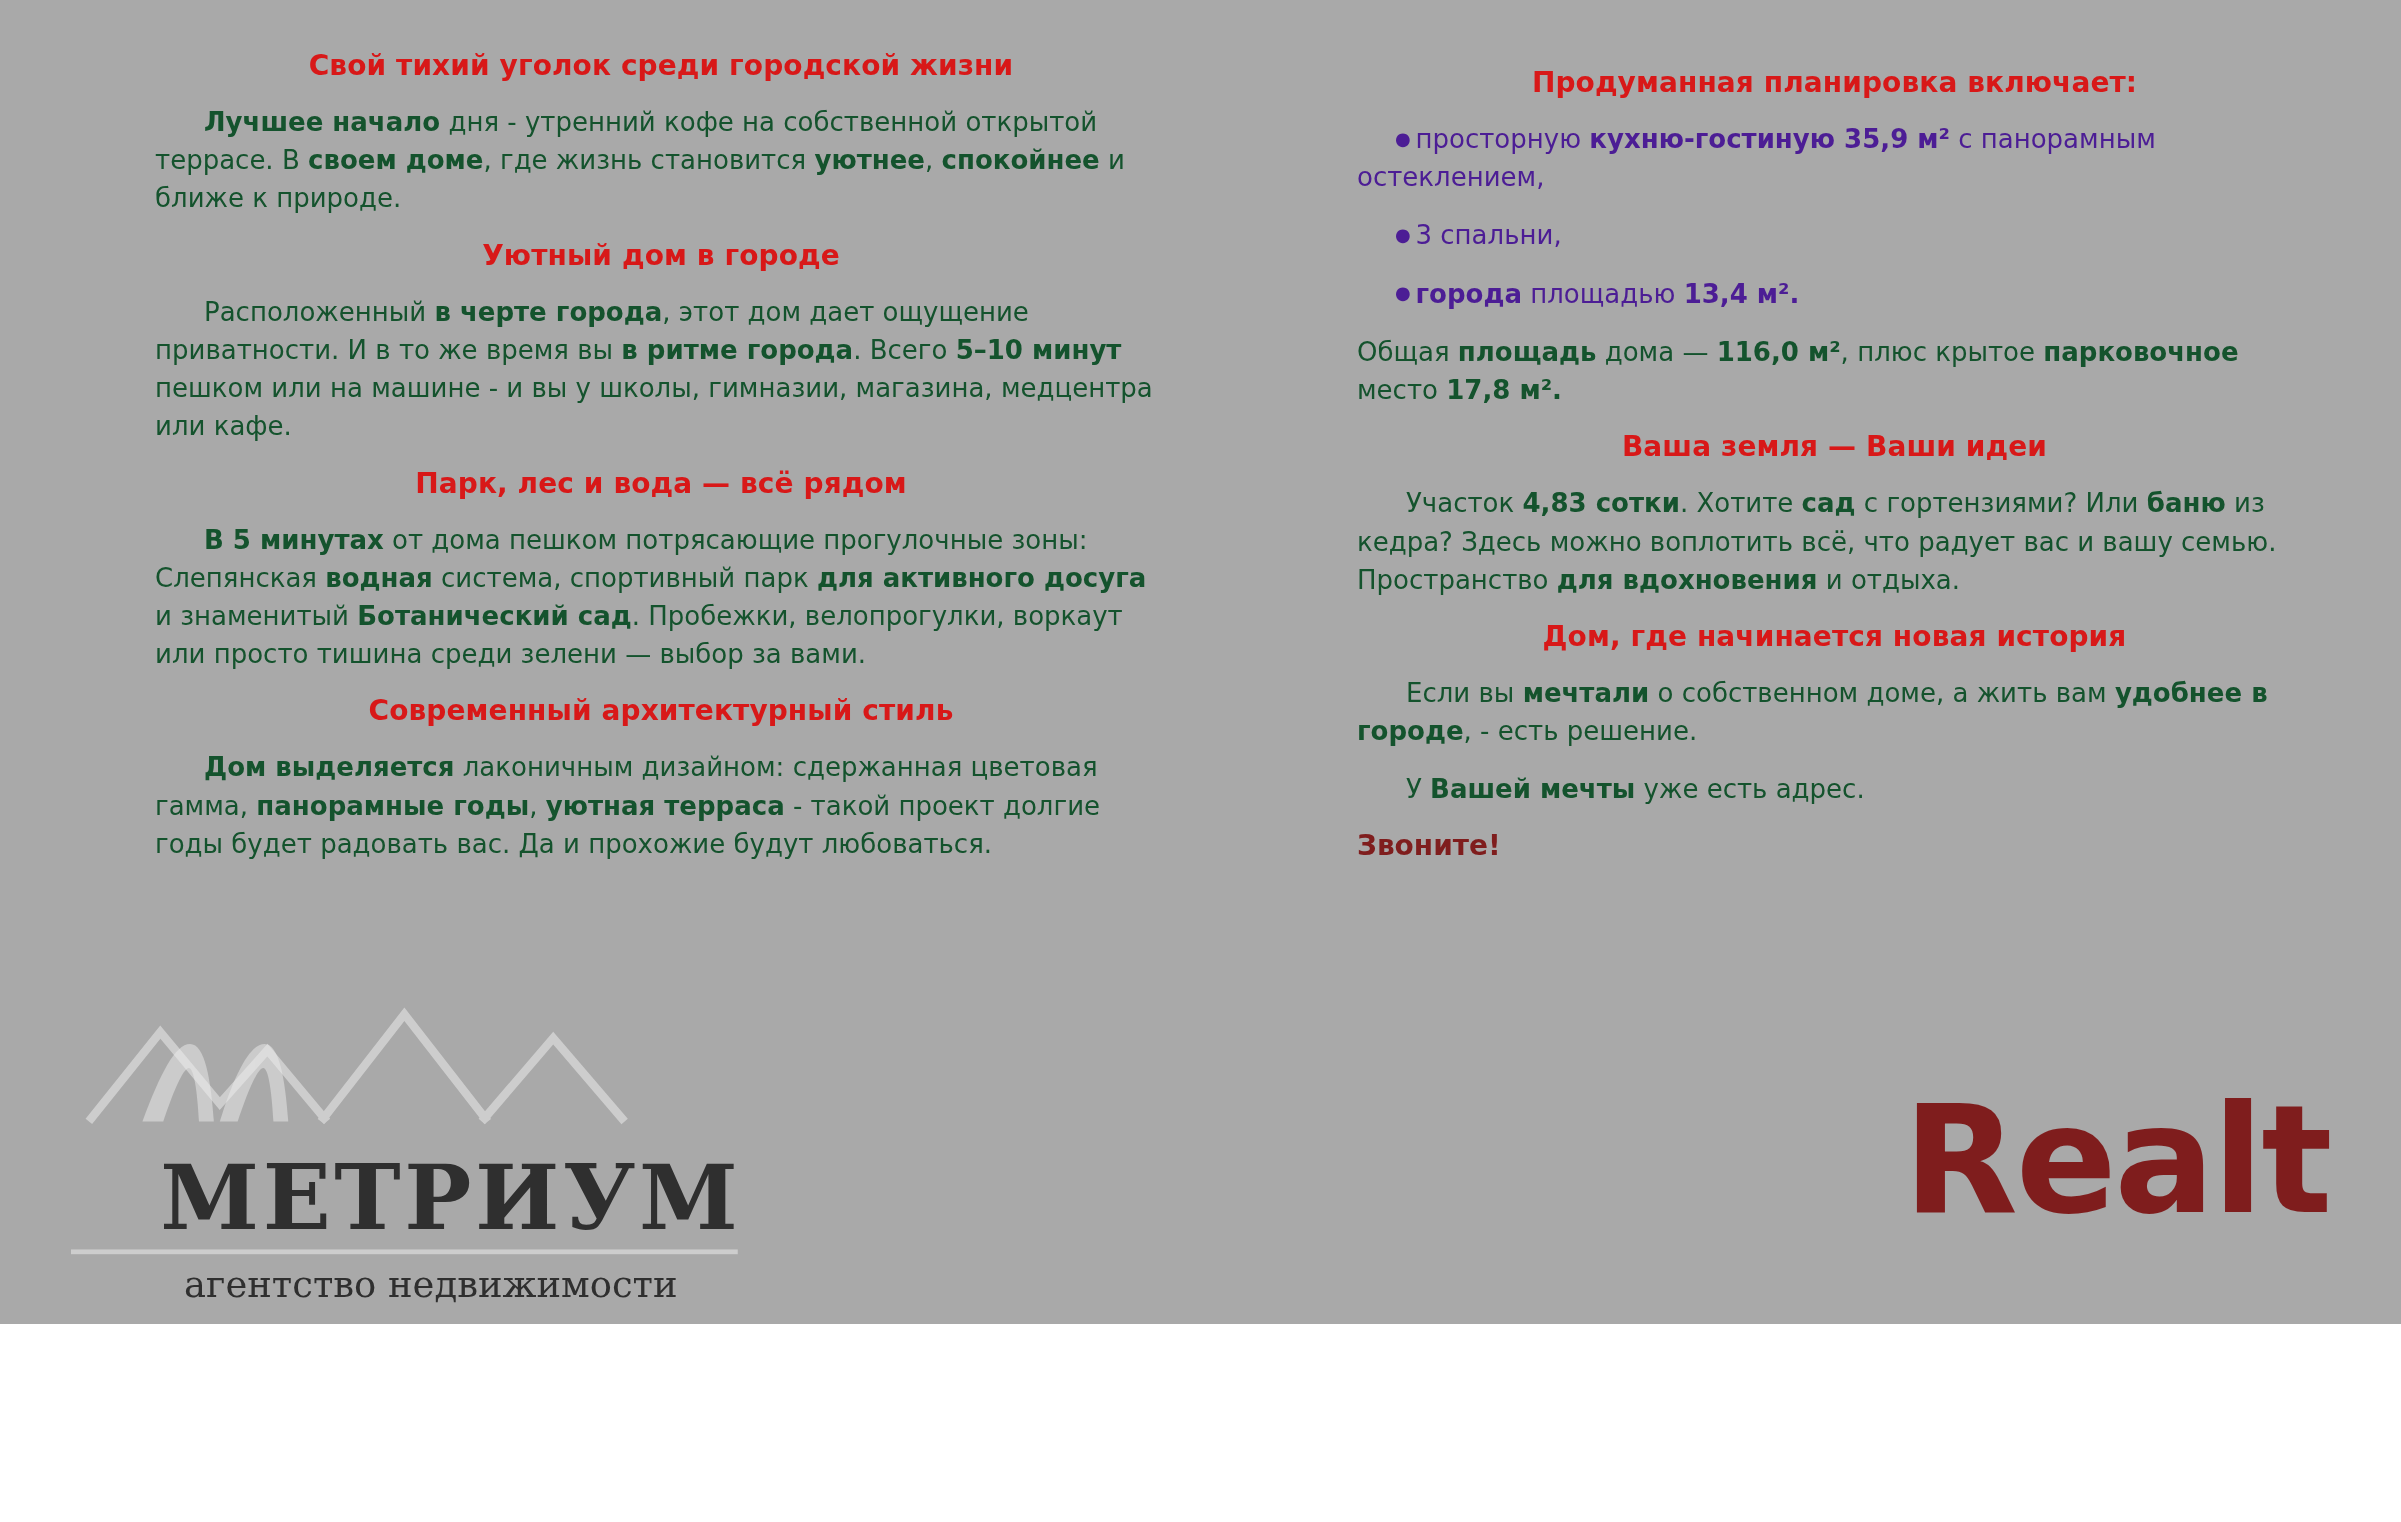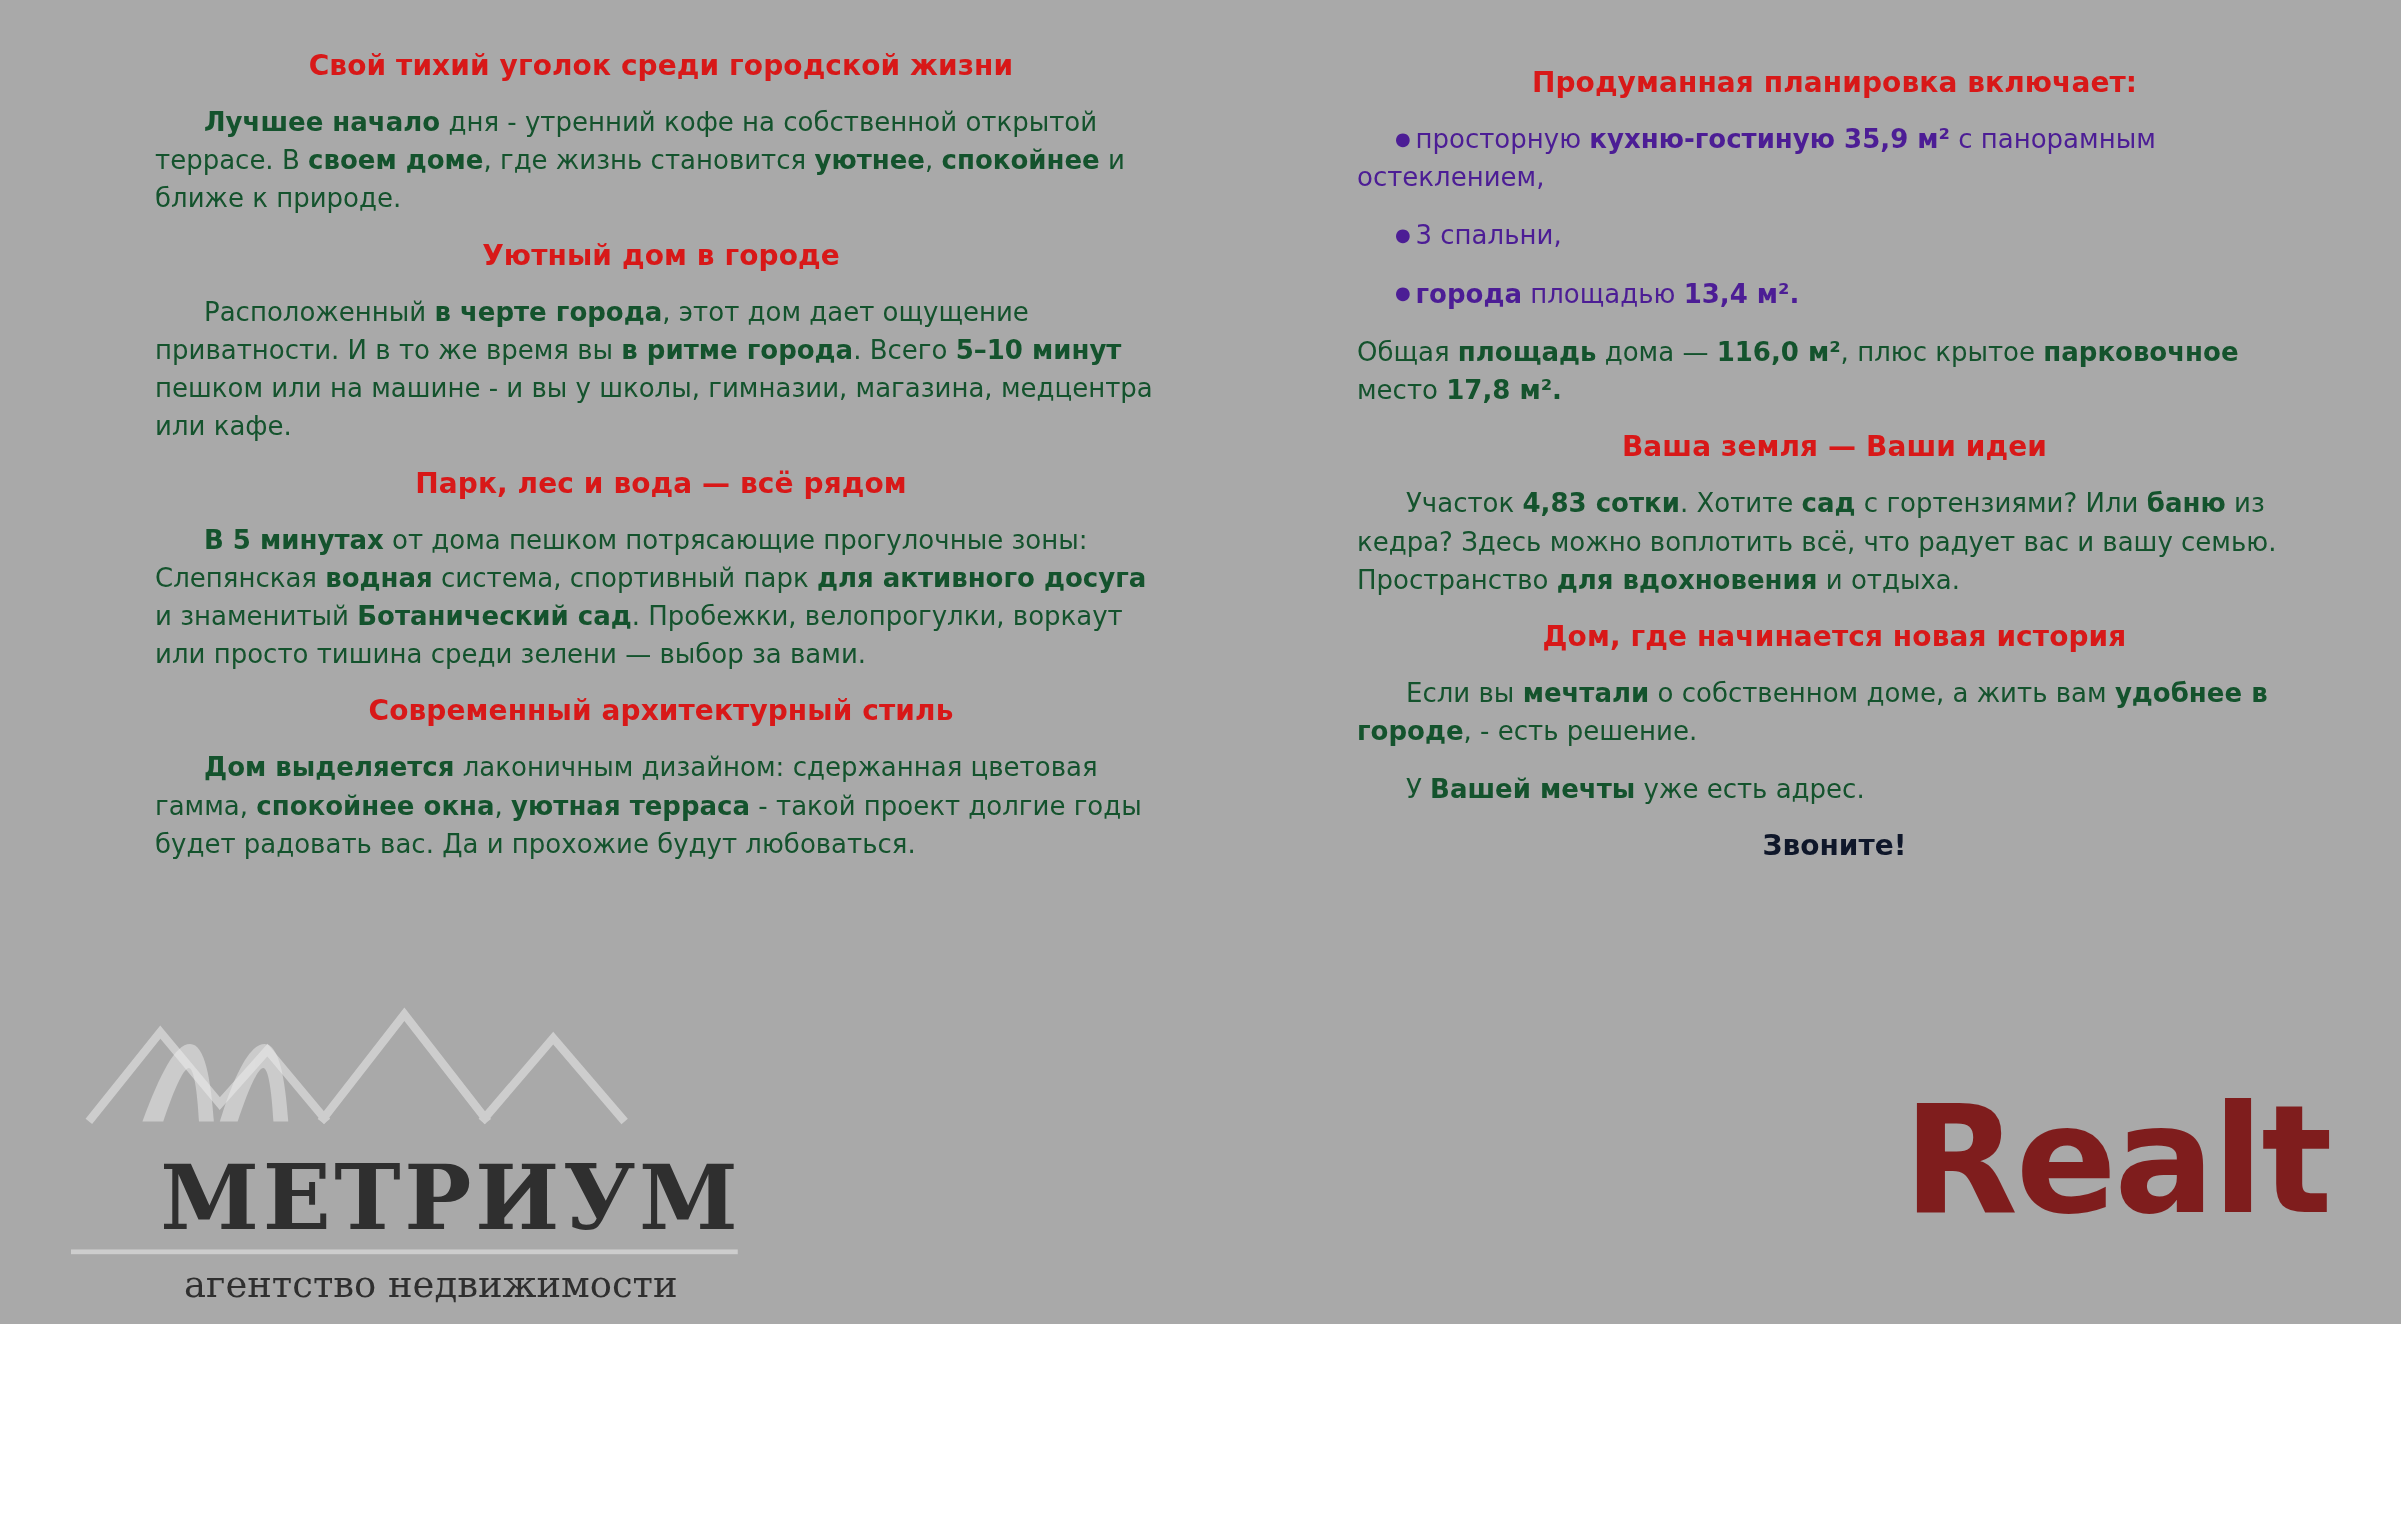--- a/index.html
+++ b/index.html
@@ -82,24 +82,23 @@
     position: relative;
   }
   ul.feature-list li .bullet {
     font-size: 18px;
     vertical-align: 0.18em;
     padding-right: 4.8px;
   }
   ul.feature-list li b { font-weight: bold; }
 
   .closing {
-    color: #0f172a;
+    color: #7f1d1d;
     font-weight: bold;
     font-size: 28px;
-    text-align: center;
     margin: 20px 0 0 0;
   }
 
   
   .wm-metrium {
     position: absolute;
     left: 71px;
     bottom: 18px;
     width: 762px;
     height: 381px;
@@ -136,21 +135,21 @@
       <h2 class="heading heading-spaced">Уютный дом в городе</h2>
 
       <p class="para">Расположенный <b>в черте города</b>, этот дом дает ощущение приватности. И в то же время вы <b>в ритме города</b>. Всего <b>5–10 минут</b> пешком или на машине - и вы у школы, гимназии, магазина, медцентра или кафе.</p>
 
       <h2 class="heading heading-spaced">Парк, лес и вода — всё рядом</h2>
 
       <p class="para"><b>В 5 минутах</b> от дома пешком потрясающие прогулочные зоны: Слепянская <b>водная</b> система, спортивный парк <b>для активного досуга</b> и знаменитый <b>Ботанический сад</b>. Пробежки, велопрогулки, воркаут или просто тишина среди зелени — выбор за вами.</p>
 
       <h2 class="heading heading-spaced">Современный архитектурный стиль</h2>
 
-      <p class="para"><b>Дом выделяется</b> лаконичным дизайном: сдержанная цветовая гамма, <b>спокойнее окна</b>, <b>уютная терраса</b> - такой проект долгие годы будет радовать вас. Да и прохожие будут любоваться.</p>
+      <p class="para"><b>Дом выделяется</b> лаконичным дизайном: сдержанная цветовая гамма, <b>панорамные годы</b>, <b>уютная терраса</b> - такой проект долгие годы будет радовать вас. Да и прохожие будут любоваться.</p>
 
     </div>
 
     <div class="col col-right">
 
       <h2 class="heading">Продуманная планировка включает:</h2>
 
       <ul class="feature-list">
         <li><span class="bullet">●</span>просторную <b>кухню-гостиную 35,9 м²</b> с панорамным остеклением,</li>
         <li><span class="bullet">●</span>3 спальни,</li>

